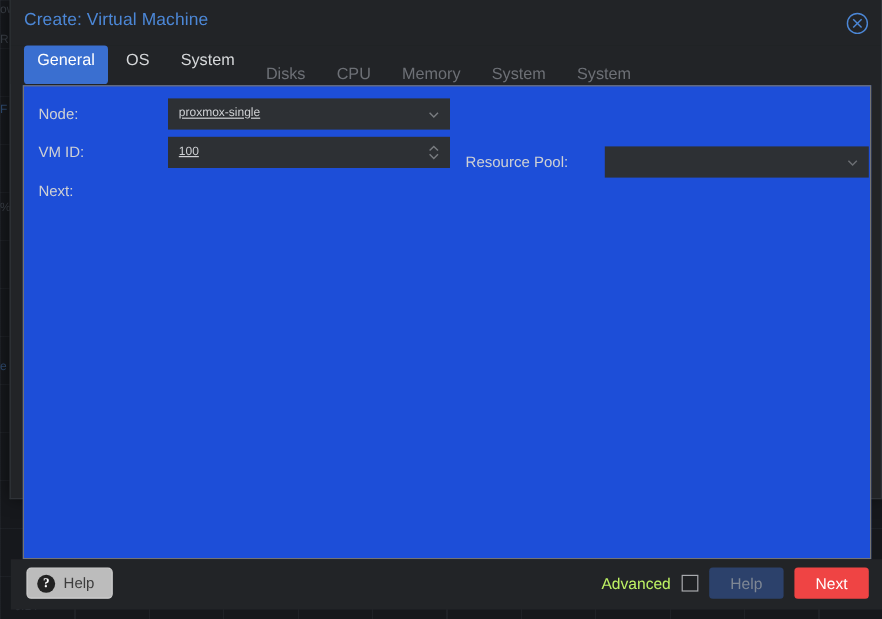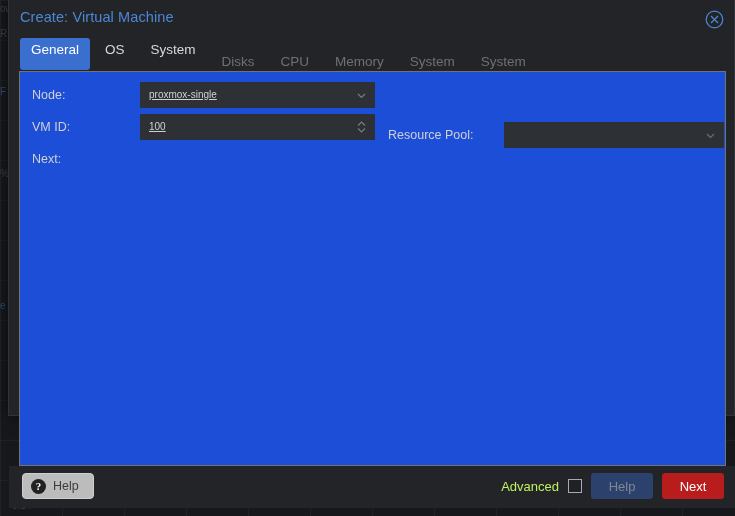--- a/index.html
+++ b/index.html
@@ -232,21 +232,21 @@
     justify-content: center;
     box-sizing: border-box;
     cursor: pointer;
   }
   #back-button {
     background: #2c416b;
     color: #7e8794;
     cursor: default;
   }
   #next-button {
-    background: #b91c1c;
+    background: #ef4444;
     color: #ffffff;
   }
 </style>
 </head>
 <body>
 
 <div id="bg-page">
   <div id="bg-grid"></div>
   <div class="bg-ghost" style="left:0px;  top:3px;">ow</div>
   <div class="bg-ghost" style="left:0px;  top:28px;">R</div>

